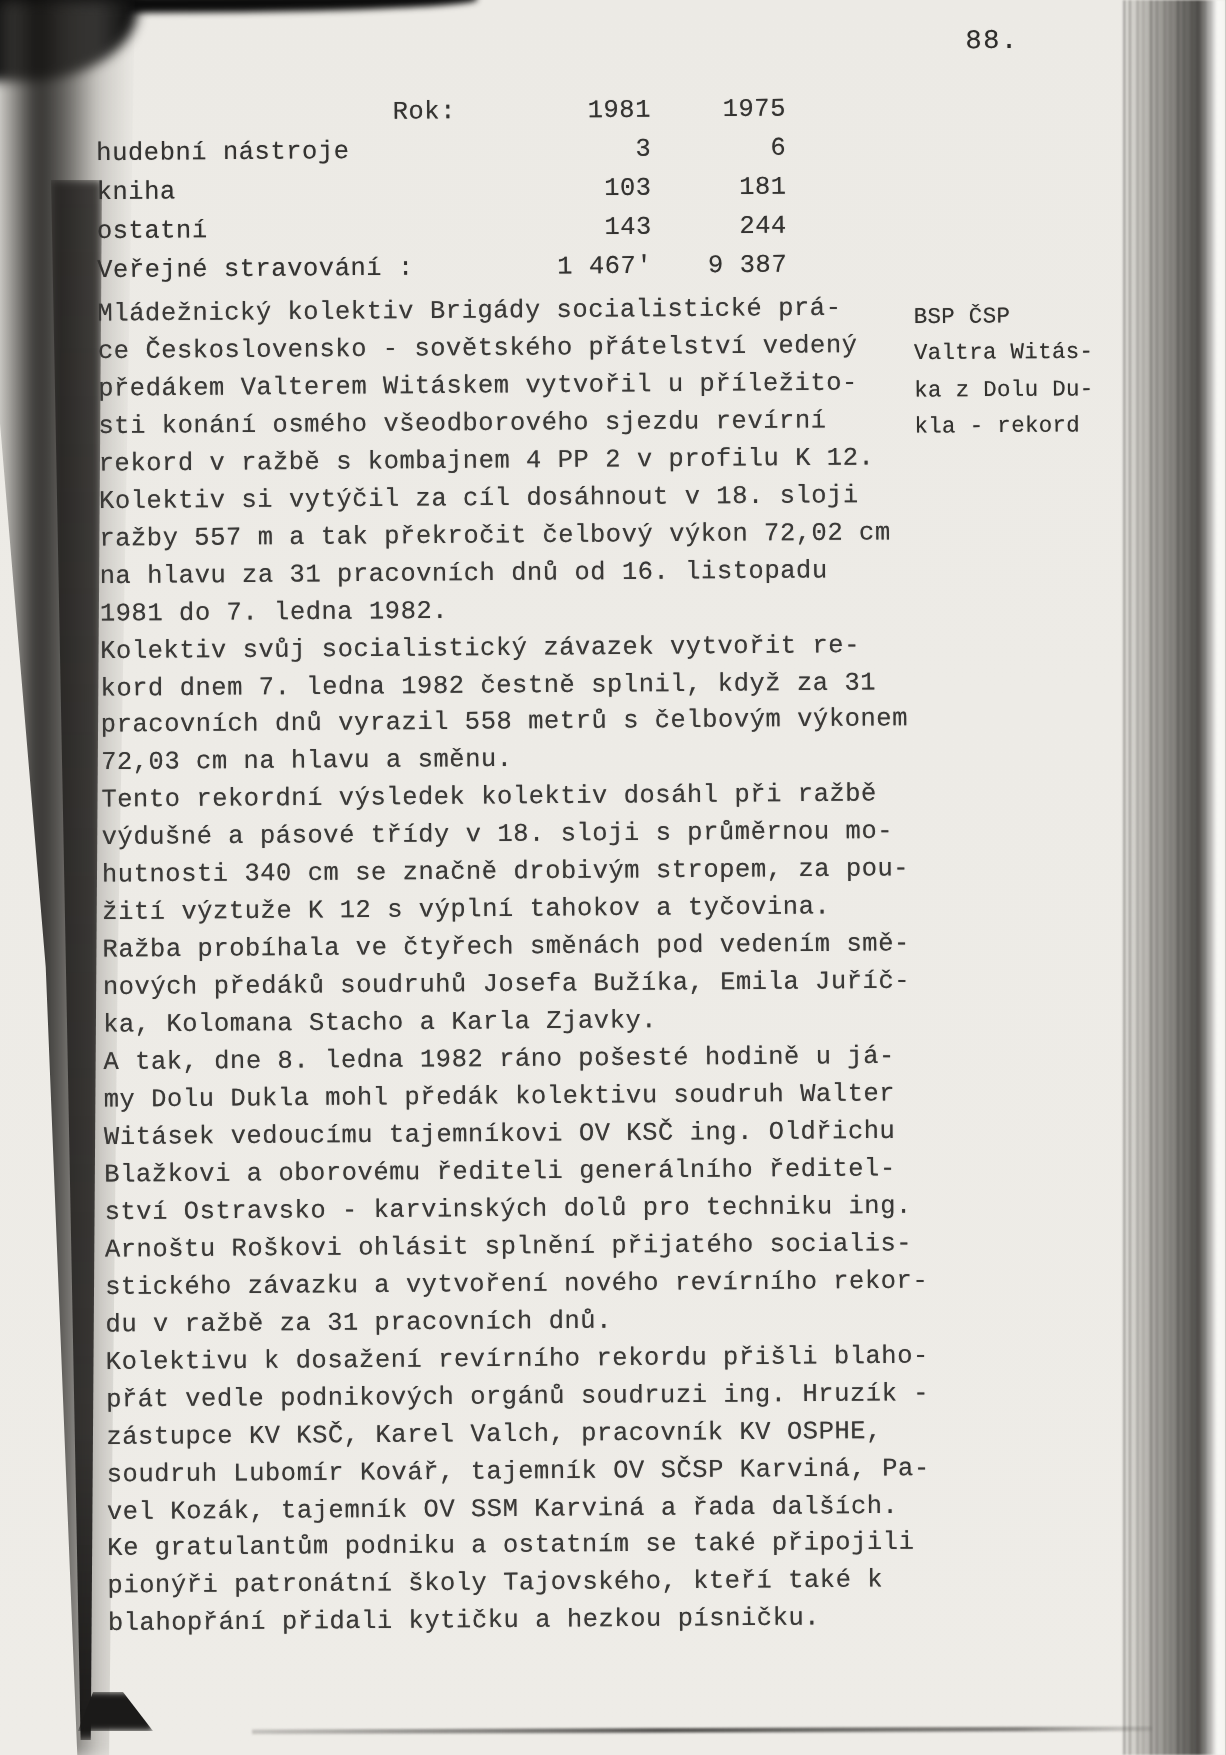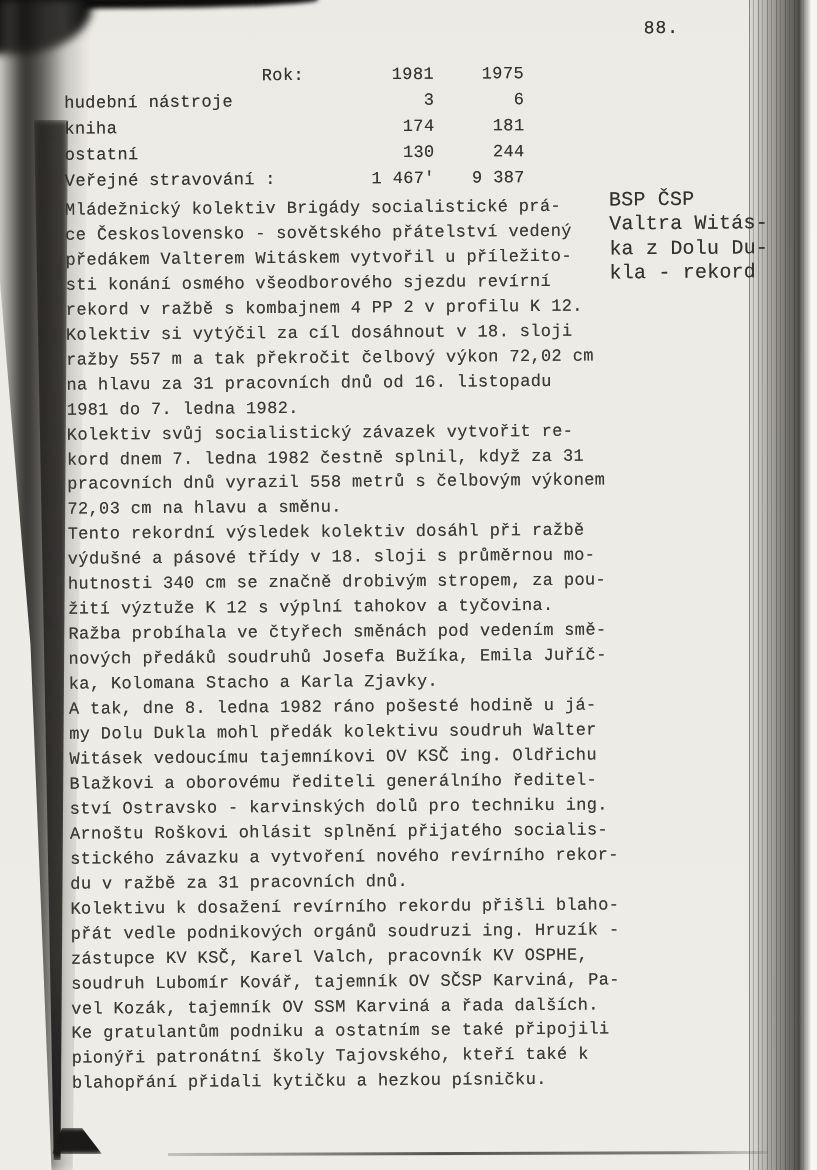--- a/index.html
+++ b/index.html
@@ -80,22 +80,22 @@
   }
   .stats-table{
     position:absolute;left:68px;top:62px;width:470px;
     font-size:17px;line-height:26px;letter-spacing:.35px;
   }
   .trow{display:grid;grid-template-columns:250px 120px 90px;}
   .trow .c-label{text-align:left;white-space:pre;}
   .trow.header .c-label{text-align:right;padding-right:10px;}
   .trow .c-v1,.trow .c-v2{text-align:right;white-space:pre;}
   .margin-note{
-    position:absolute;left:612px;top:190px;width:170px;
-    font-size:20px;line-height:24.4px;letter-spacing:.2px;color:#33322f;
+    position:absolute;left:612px;top:202px;width:170px;
+    font-size:15px;line-height:24.4px;letter-spacing:.2px;color:#33322f;
   }
   .body-text{
     position:absolute;left:68px;top:196px;width:560px;
     font-size:17px;line-height:24.95px;letter-spacing:.35px;
     color:#3a3937;
   }
   .body-text .line{white-space:pre;text-shadow:0 0 .5px rgba(40,40,40,.55);}
   .stats-table,.margin-note,.page-number{text-shadow:0 0 .5px rgba(40,40,40,.5);}
 </style>
 </head>
@@ -122,26 +122,26 @@
         <span class="c-v2">1975</span>
       </div>
       <div id="table-rows">
           <div class="trow">
             <span class="c-label">hudební nástroje</span>
             <span class="c-v1">3</span>
             <span class="c-v2">6</span>
           </div>
           <div class="trow">
             <span class="c-label">kniha</span>
-            <span class="c-v1">174</span>
+            <span class="c-v1">103</span>
             <span class="c-v2">181</span>
           </div>
           <div class="trow">
             <span class="c-label">ostatní</span>
-            <span class="c-v1">130</span>
+            <span class="c-v1">143</span>
             <span class="c-v2">244</span>
           </div>
           <div class="trow">
             <span class="c-label">Veřejné stravování :</span>
             <span class="c-v1">1 467'</span>
             <span class="c-v2">9 387</span>
           </div>
         </div>
     </div>
 

